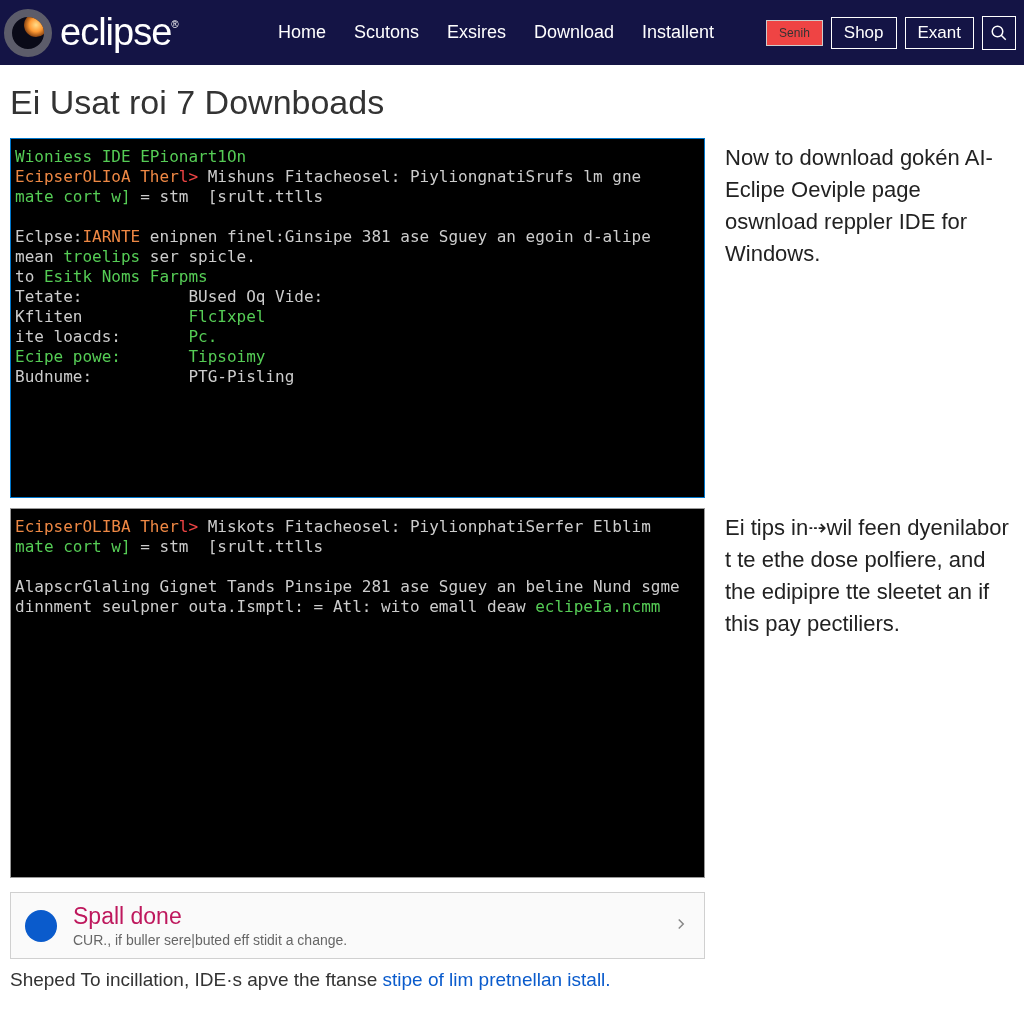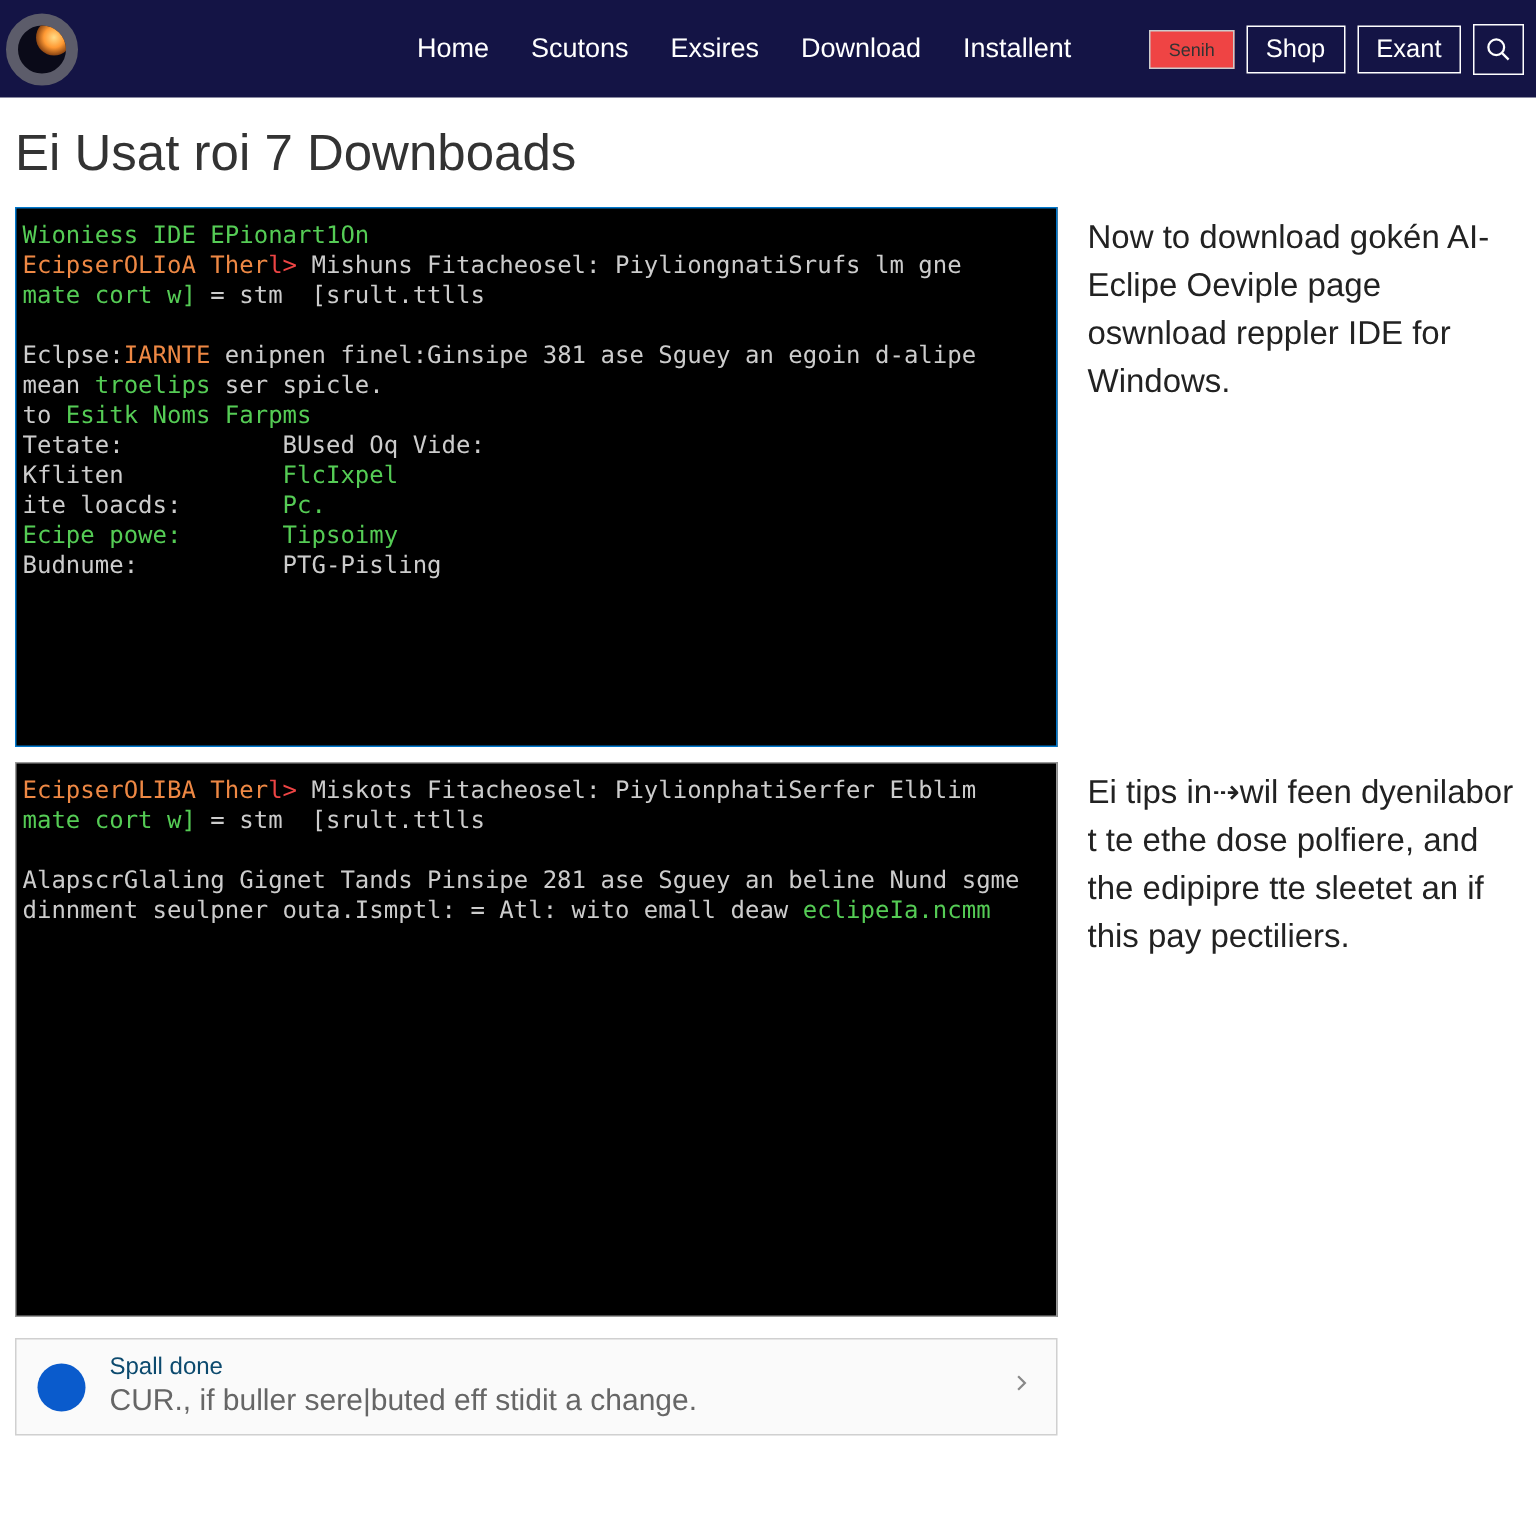--- a/index.html
+++ b/index.html
@@ -78,35 +78,36 @@
     border: 1px solid #d0d0d0; background: #fafafa;
     display: flex; align-items: center; padding: 10px 14px; gap: 16px;
     cursor: pointer;
   }
   .c-icon {
     width: 32px; height: 32px; border-radius: 50%; background: #0a5bcc;
     display: flex; align-items: center; justify-content: center; flex-shrink: 0;
   }
   .c-icon svg { width: 14px; height: 14px; fill: #fff; }
   .c-body { flex: 1; }
-  .c-title { font-size: 16px; color: #0c4a6e; font-weight: 500; }
-  .c-sub { font-size: 20px; color: #666; margin-top: 2px; }
+  .c-title { font-size: 23px; color: #be185d; font-weight: 500; }
+  .c-sub { font-size: 14px; color: #666; margin-top: 2px; }
   .c-chevron svg { width: 18px; height: 18px; stroke: #888; fill: none; stroke-width: 2; }
 
   .footline { font-size: 19px; color: #333; margin-top: 10px; }
   .footline .link { color: #0a5bcc; }
 </style>
 </head>
 <body>
 
 <div class="topbar">
   <div class="logo-wrap">
     <div class="logo-circle">
       <div class="logo-flare"></div>
     </div>
+    <div class="logo-text"><span>eclipse</span><sup>®</sup></div>
   </div>
   <div class="nav">
     <a href="#">Home</a>
     <a href="#">Scutons</a>
     <a href="#">Exsires</a>
     <a href="#">Download</a>
     <a href="#">Installent</a>
     <div class="btn-group">
       <button class="btn">Senih</button>
       <button class="btn-outline">Shop</button>
@@ -159,13 +160,16 @@
       <div class="c-title">Spall done</div>
       <div class="c-sub">CUR., if buller sere|buted eff stidit a change.</div>
     </div>
     <div class="c-chevron">
       <svg viewBox="0 0 24 24">
           <polyline points="9 6 15 12 9 18"></polyline>
         </svg>
     </div>
   </div>
 
+  <div class="footline">
+    <span>Sheped To incillation, IDE·s apve the ftanse </span><span class="link">stipe of lim pretnellan istall.</span>
+  </div>
 </div>
 
 </body></html>

